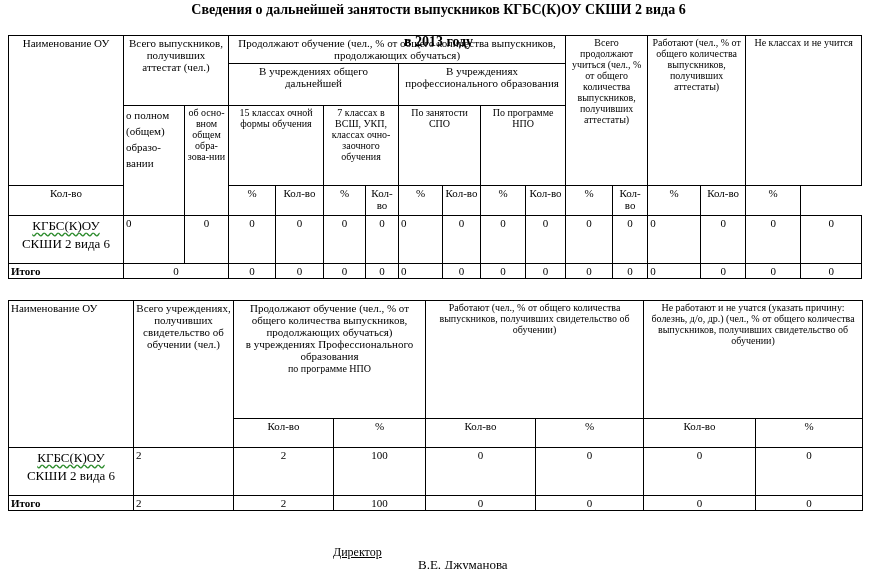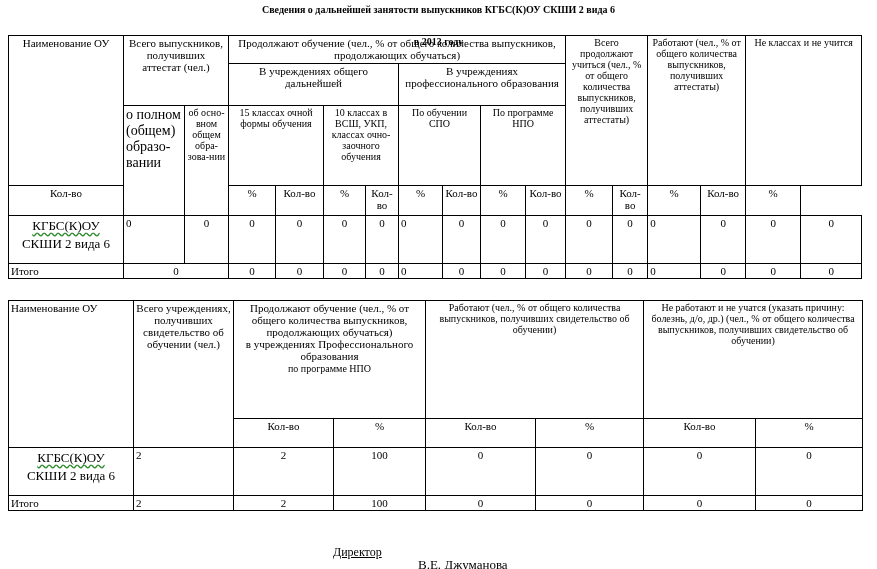--- a/index.html
+++ b/index.html
@@ -1,28 +1,28 @@
 <!DOCTYPE html>
 <html><head>
 <meta charset="utf-8">
 <style>
   html, body { margin:0; padding:0; background:#ffffff; }
   body { width:877px; height:569px; position:relative; overflow:hidden;
          font-family:"Liberation Serif", serif; color:#000; }
   .title { position:absolute; left:0; width:877px; text-align:center;
-           font-weight:bold; font-size:10px; line-height:16px; }
+           font-weight:bold; font-size:14px; line-height:16px; }
   #t1 { top:2px; }
   #t2 { top:34px; }
   table { position:absolute; border-collapse:collapse; table-layout:fixed; }
   td { border:1px solid #000; vertical-align:top; padding:1px 2px;
        font-size:11px; line-height:12px; text-align:center; }
   .sm { font-size:10px; line-height:11px; }
   .big { font-size:13px; line-height:18px;text-align:center; }
   .l { text-align:left; }
-  .b { font-weight:normal; }
+  .b { font-weight:bold; }
   .sq { text-decoration: underline wavy #2a8a2a; text-underline-offset:2px; }
   #tbl1 { left:8px; top:35px; width:853px; }
   #tbl2 { left:8px; top:300px; width:854px; }
   .footer { position:absolute; top:545px; font-size:12px; }
   #dir-label { left:333px;text-decoration:underline; }
   #dir-name { left:418px; font-size:13px;margin-top:12px; }
 </style>
 </head>
 <body>
 
@@ -56,25 +56,25 @@
     <td colspan="8">Продолжают обучение (чел., % от общего количества выпускников, продолжающих обучаться)</td>
     <td colspan="2" rowspan="3" class="sm">Всего продолжают учиться (чел., % от общего количества выпускников, получивших аттестаты)</td>
     <td colspan="2" rowspan="3" class="sm">Работают (чел., % от общего количества выпускников, получивших аттестаты)</td>
     <td colspan="2" rowspan="3" class="sm">Не классах и не учится</td>
   </tr>
   <tr style="height:42px">
     <td colspan="4">В учреждениях общего дальнейшей</td>
     <td colspan="4">В учреждениях профессионального образования</td>
   </tr>
   <tr style="height:80px">
-    <td rowspan="2" class="l" style="font-size:14px;line-height:16px">о полном (общем) образо-вании</td>
+    <td rowspan="2" class="l" style="font-size:11px;line-height:16px">о полном (общем) образо-вании</td>
     <td rowspan="2" class="sm">об осно-вном общем обра-зова-нии</td>
     <td colspan="2" class="sm">15 классах очной формы обучения</td>
-    <td colspan="2" class="sm">10 классах в ВСШ, УКП, классах очно-заочного обучения</td>
-    <td colspan="2" class="sm">По обучении СПО</td>
+    <td colspan="2" class="sm">7 классах в ВСШ, УКП, классах очно-заочного обучения</td>
+    <td colspan="2" class="sm">По занятости СПО</td>
     <td colspan="2" class="sm">По программе НПО</td>
   </tr>
   <tr style="height:30px">
     <td>Кол-во</td>
     <td>%</td>
     <td>Кол-во</td>
     <td>%</td>
     <td>Кол-во</td>
     <td>%</td>
     <td>Кол-во</td>

